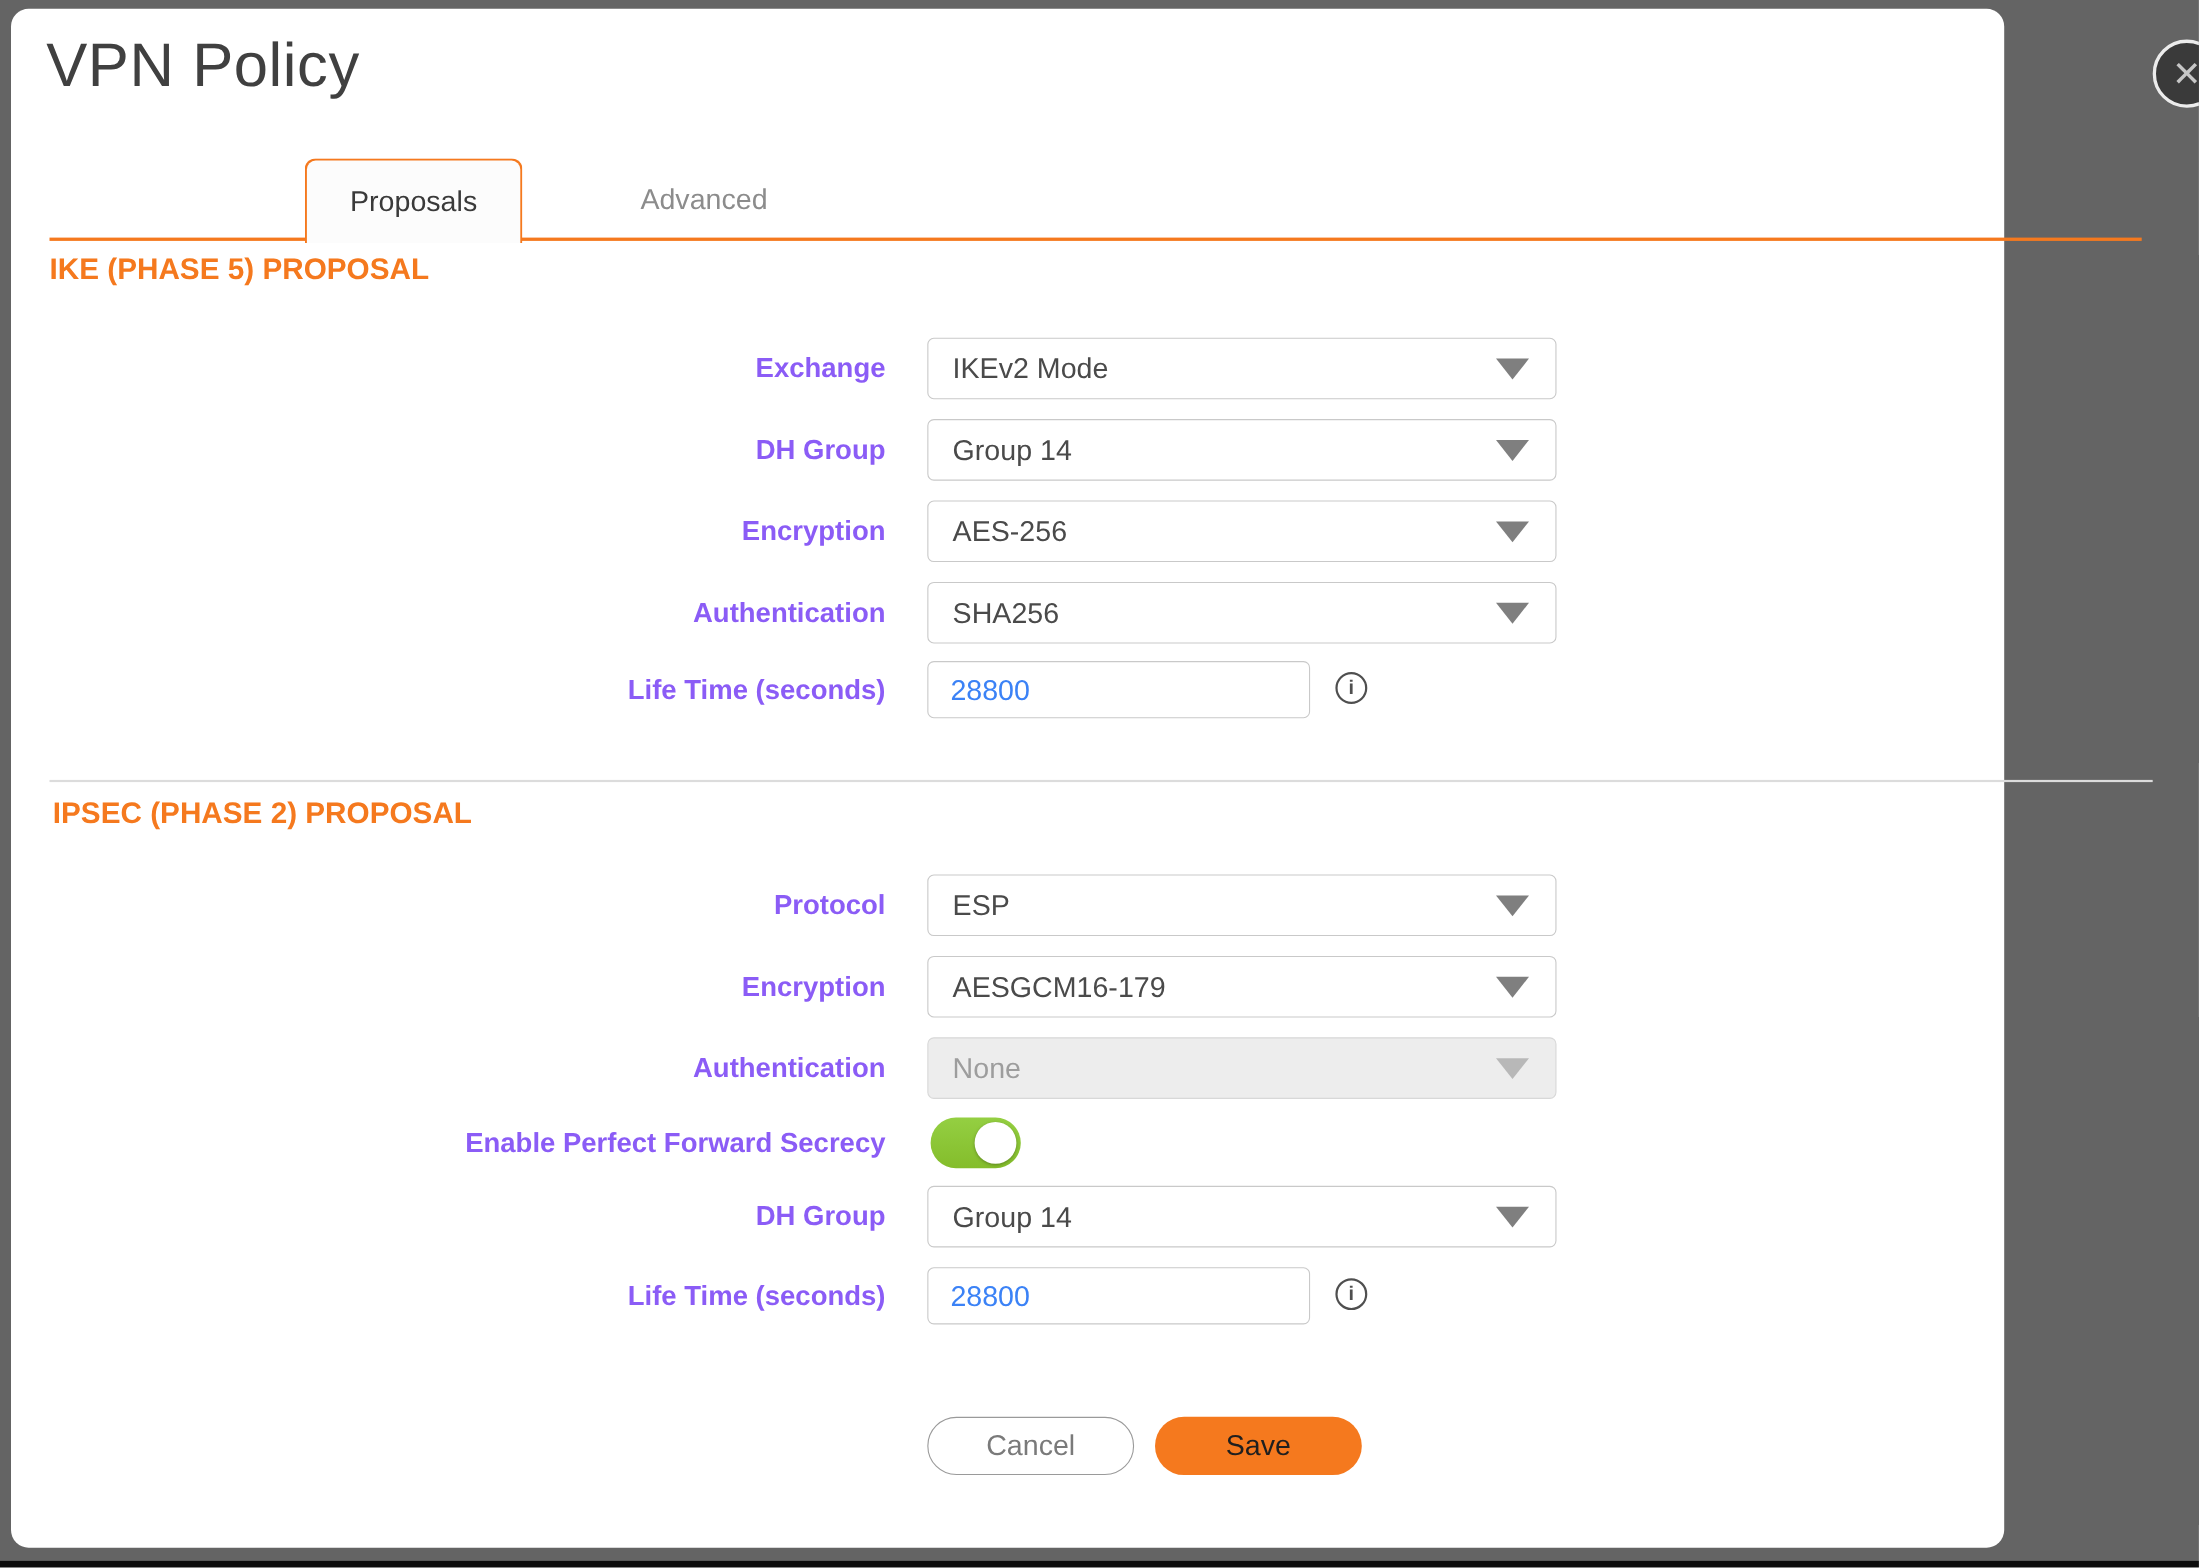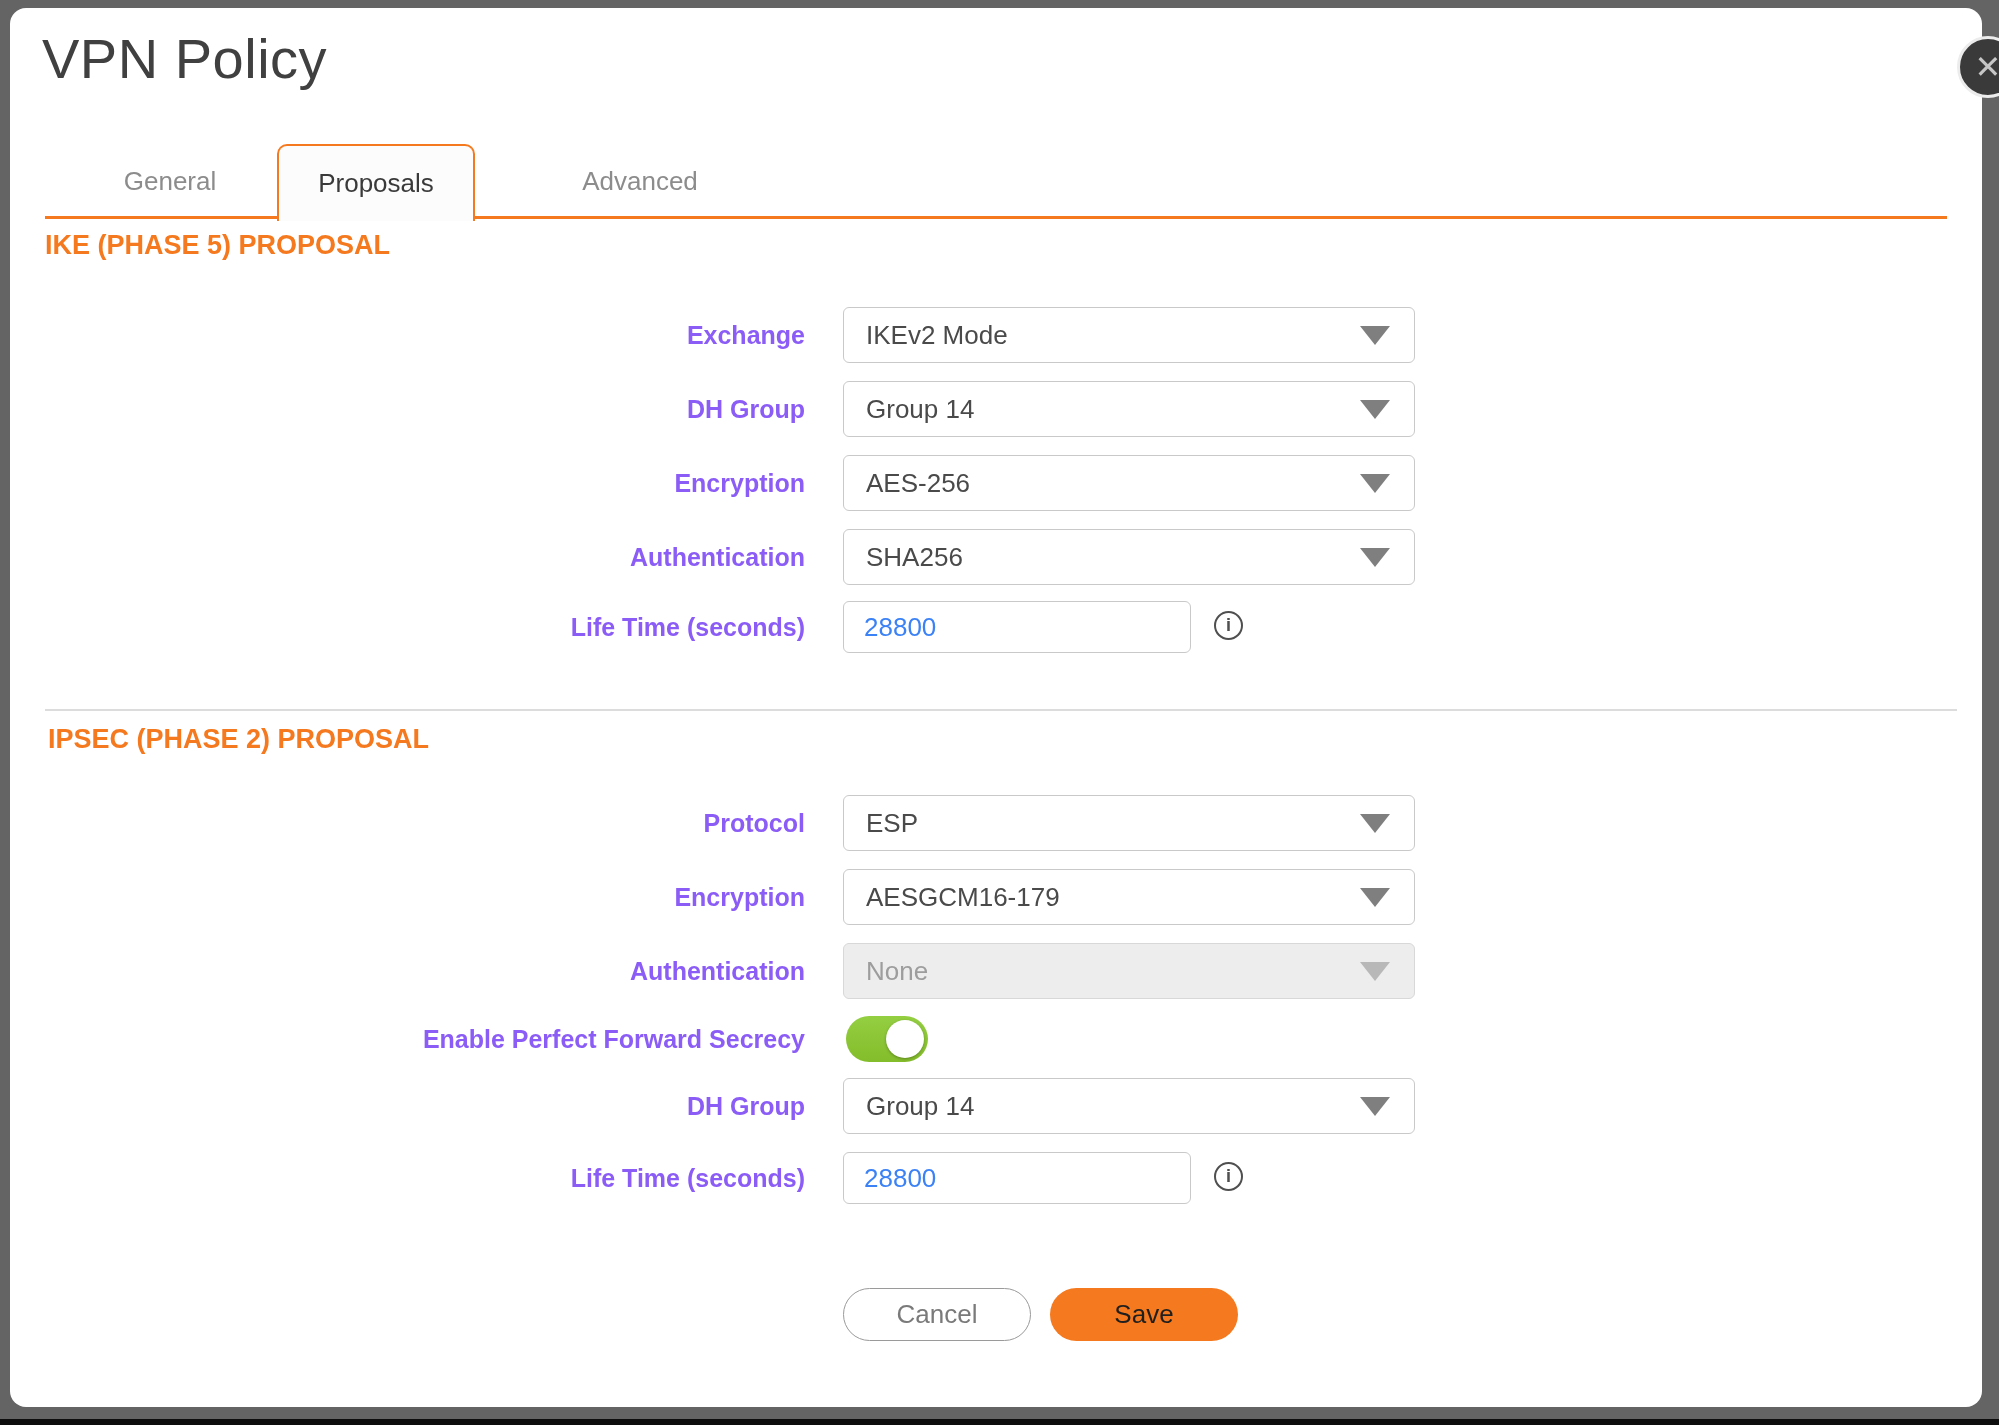--- a/index.html
+++ b/index.html
@@ -6,21 +6,21 @@
   html,body { width:1999px; height:1425px; }
   body {
     position:relative; overflow:hidden;
     background:#646464;
     font-family:"Liberation Sans","DejaVu Sans",sans-serif;
   }
   .bottom-black { position:absolute; left:0; bottom:0; width:100%; height:6px; background:#0d0d0d; }
 
   
   .modal {
-    position:absolute; left:10px; top:8px; width:1972px; height:1399px;
+    position:absolute; left:10px; top:8px; width:1812px; height:1399px;
     background:#ffffff; border-radius:16px;
   }
 
   .dialog-title {
     position:absolute; left:32px; top:18px;
     font-size:56px; font-weight:400; color:#404040; letter-spacing:.5px;
   }
 
   
   .close-btn {
@@ -118,23 +118,20 @@
   .btn-save   { left:1040px; background:#F5791E; border:none; color:#1f1f1f; font-weight:500; }
 </style>
 </head>
 <body>
 
 <div class="modal">
 
   <div class="dialog-title">VPN Policy</div>
 
   <div class="tab-underline"></div>
-  <div class="tab tab-general">
-    <span>General</span>
-  </div>
   <div class="tab tab-active">
     <span>Proposals</span>
   </div>
   <div class="tab tab-advanced">
     <span>Advanced</span>
   </div>
 
   <div class="section-heading head-ike">IKE (PHASE 5) PROPOSAL</div>
 
   <div class="frow" style="top:299px;">

